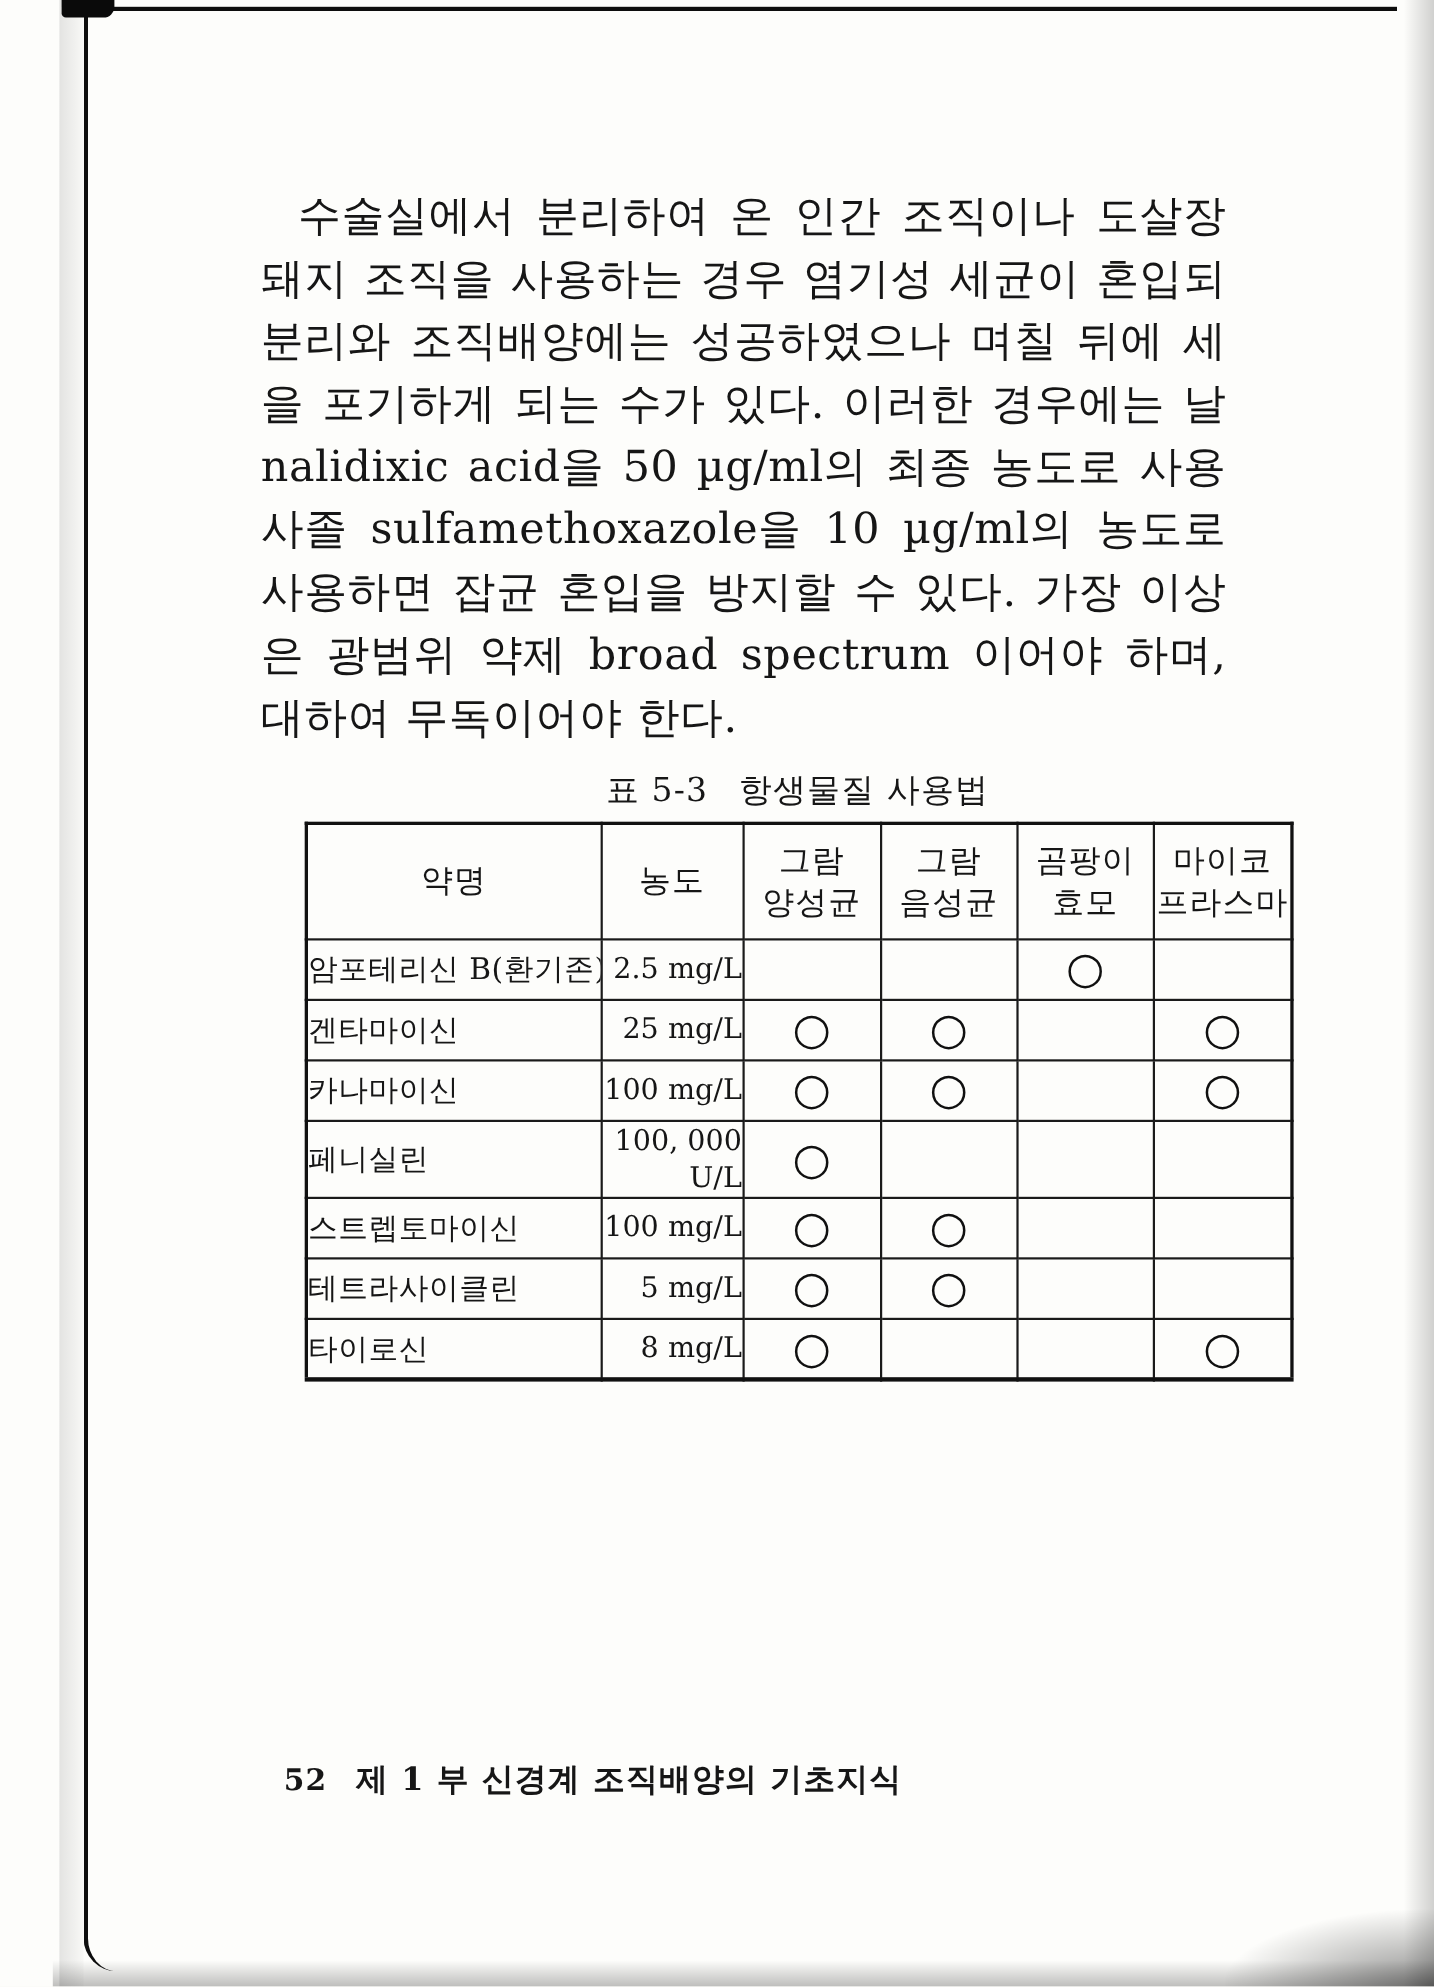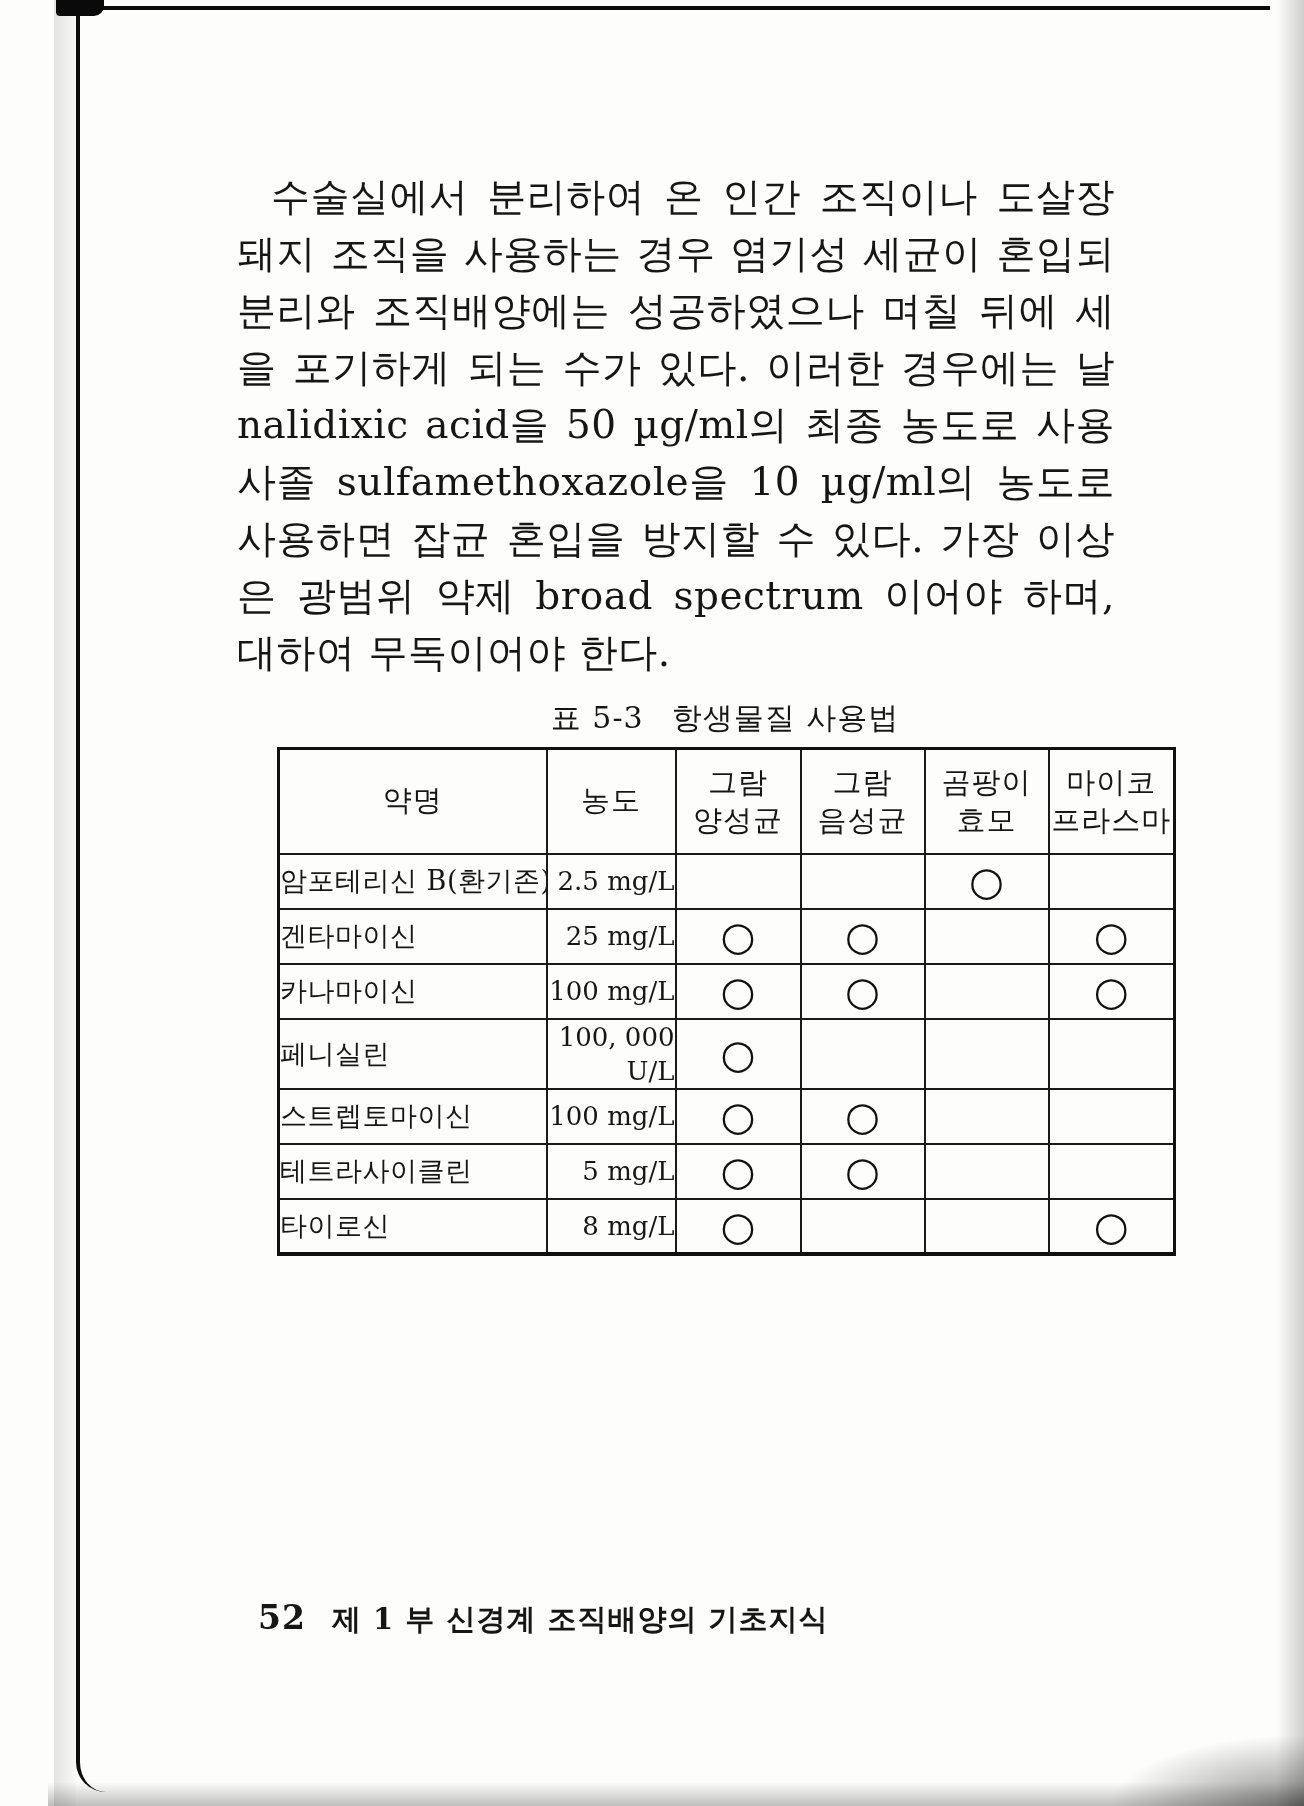--- a/index.html
+++ b/index.html
@@ -131,21 +131,21 @@
     color: #101010;
   }
   
   .footer {
     position: absolute;
     left: 258px; top: 1598px;
     font-weight: bold;
     font-size: 29px;
     letter-spacing: 1px;
   }
-  .footer .pagenum { margin-right: 26px; font-size: 33px; margin-top: 28px; }
+  .footer .pagenum { margin-right: 26px; font-size: 27px; margin-top: 28px; }
 </style>
 </head>
 <body>
 
 <div class="screen">
 
   <div class="left-shade"></div>
   <div class="scan-frame"></div>
   <div class="corner-blob"></div>
   <div class="right-shade"></div>

